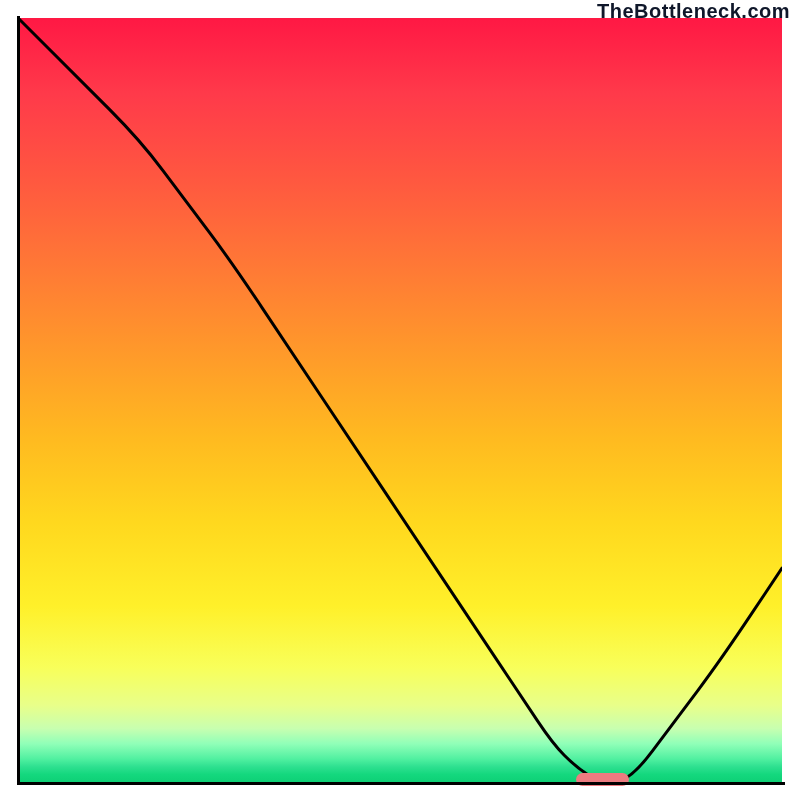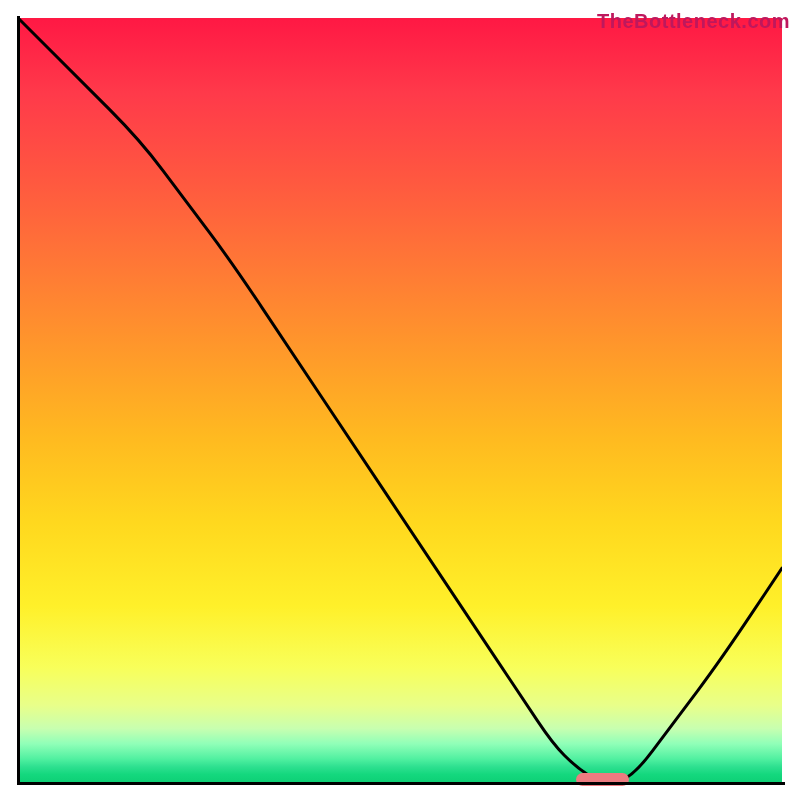--- a/index.html
+++ b/index.html
@@ -60,25 +60,25 @@
   .curve-svg {
     position: absolute;
     left: 18px;
     top: 18px;
     width: 764px;
     height: 764px;
     pointer-events: none;
   }
   .watermark {
     position: absolute;
-    top: 10px;
+    top: 0px;
     right: 10px;
     font-size: 20px;
     font-weight: bold;
-    color: #be185d;
+    color: #0f172a;
     letter-spacing: 0.5px;
   }
   .marker {
     position: absolute;
     background: #ec7b80;
     border-radius: 8px;
     height: 13px;
   }
 </style>
 </head>

